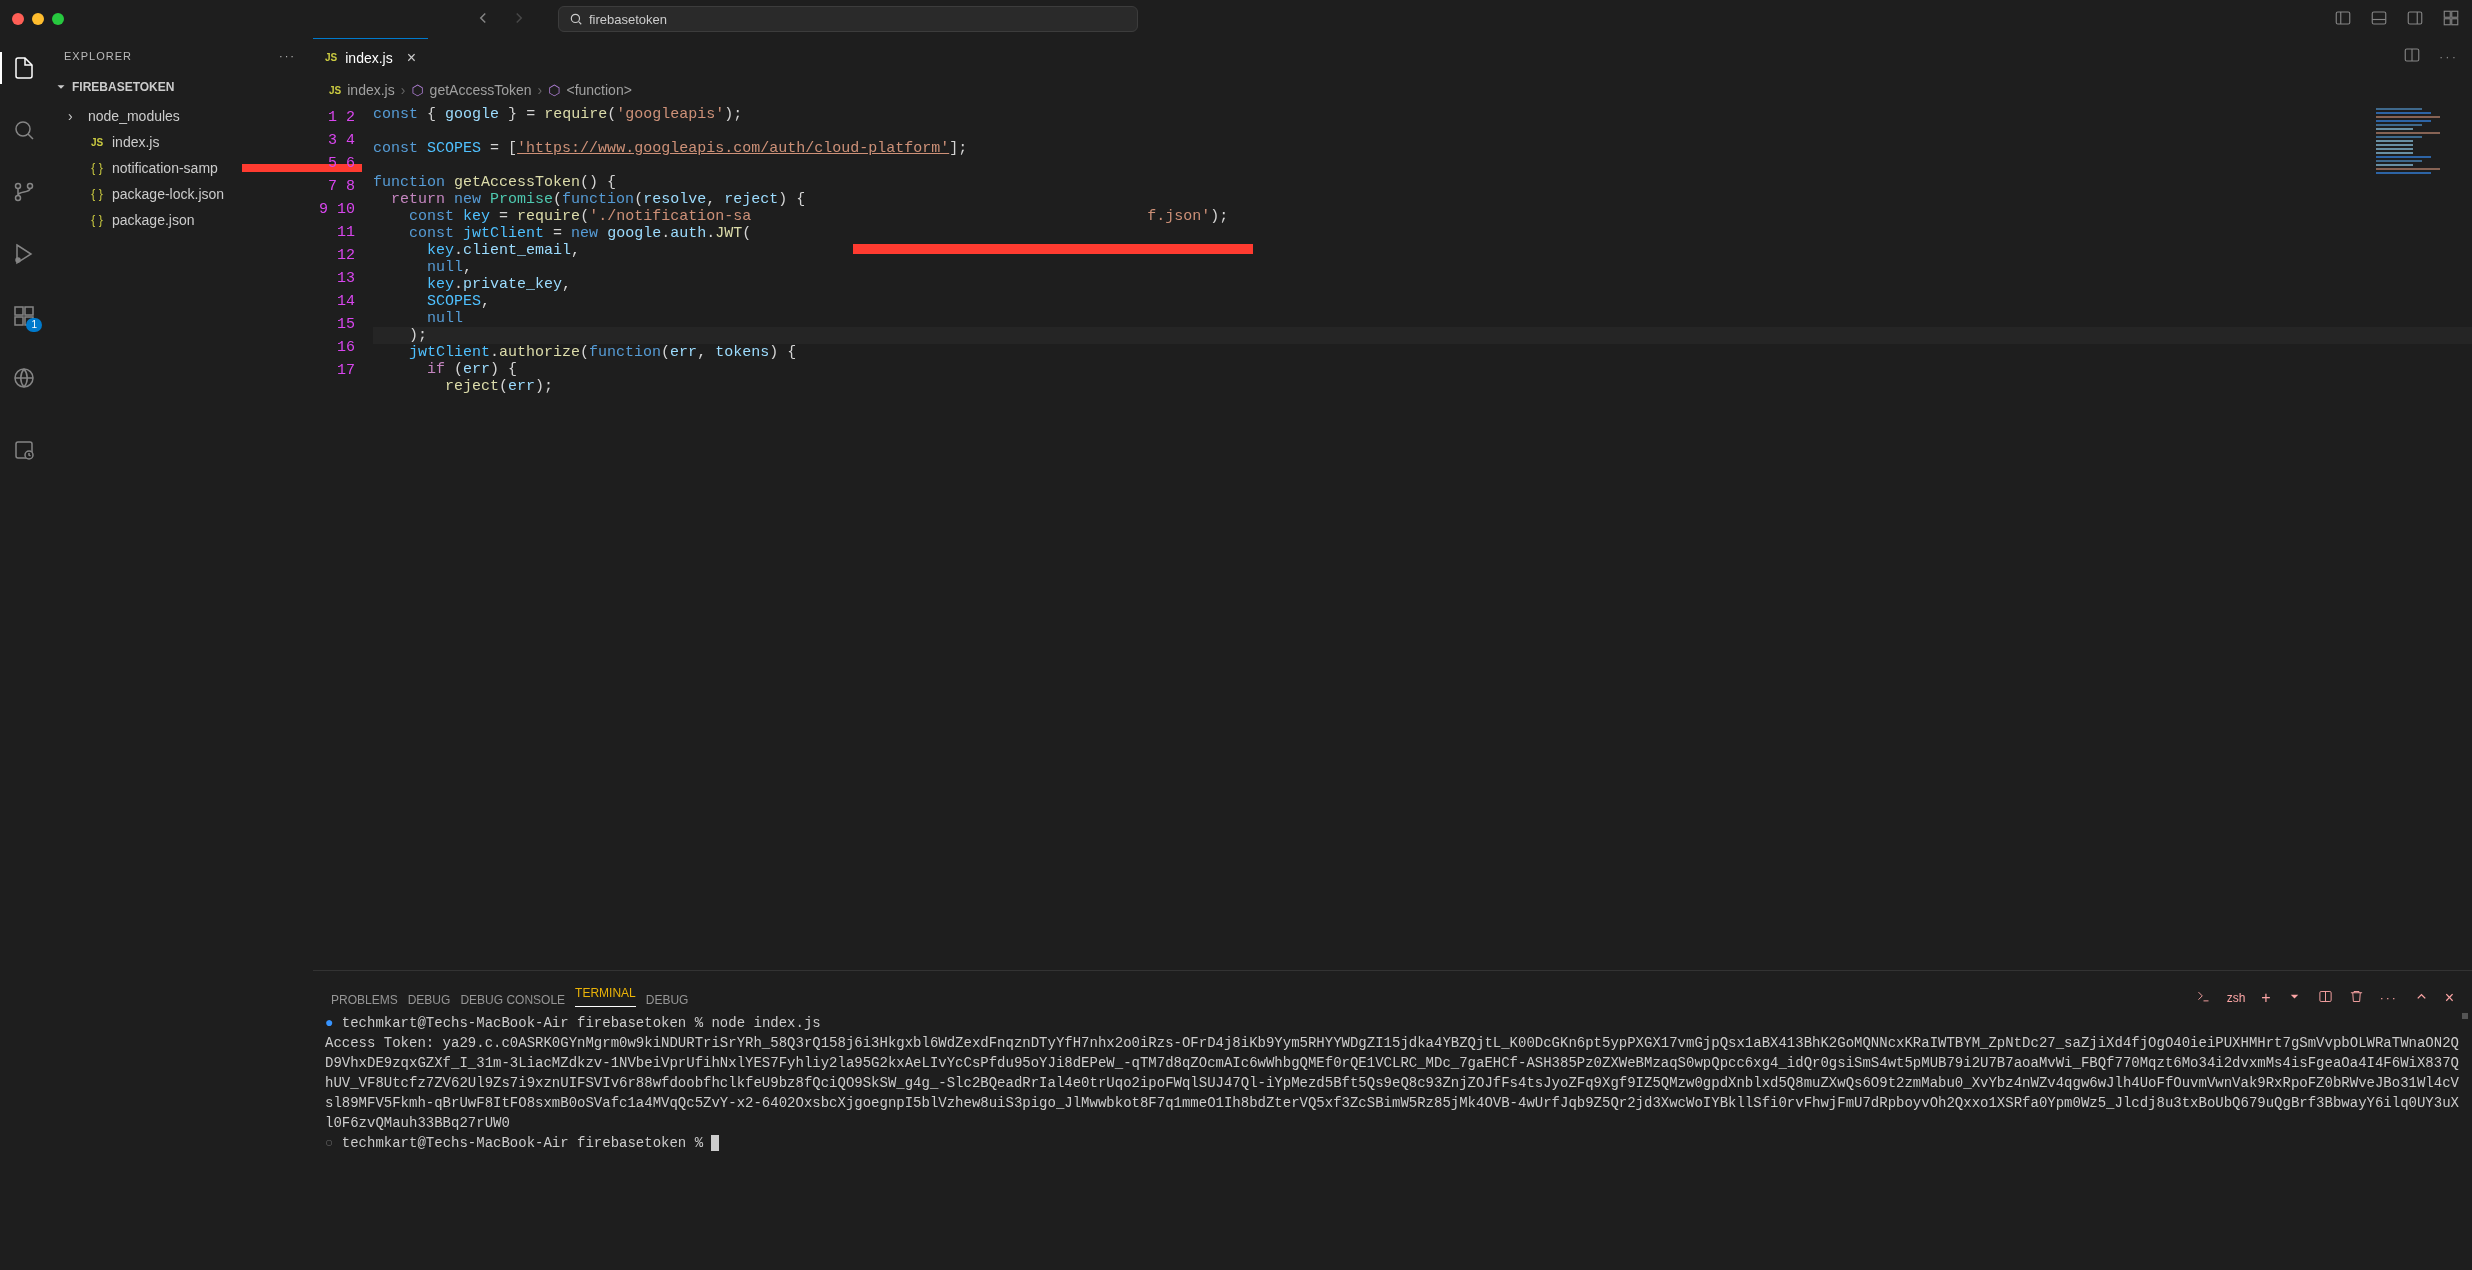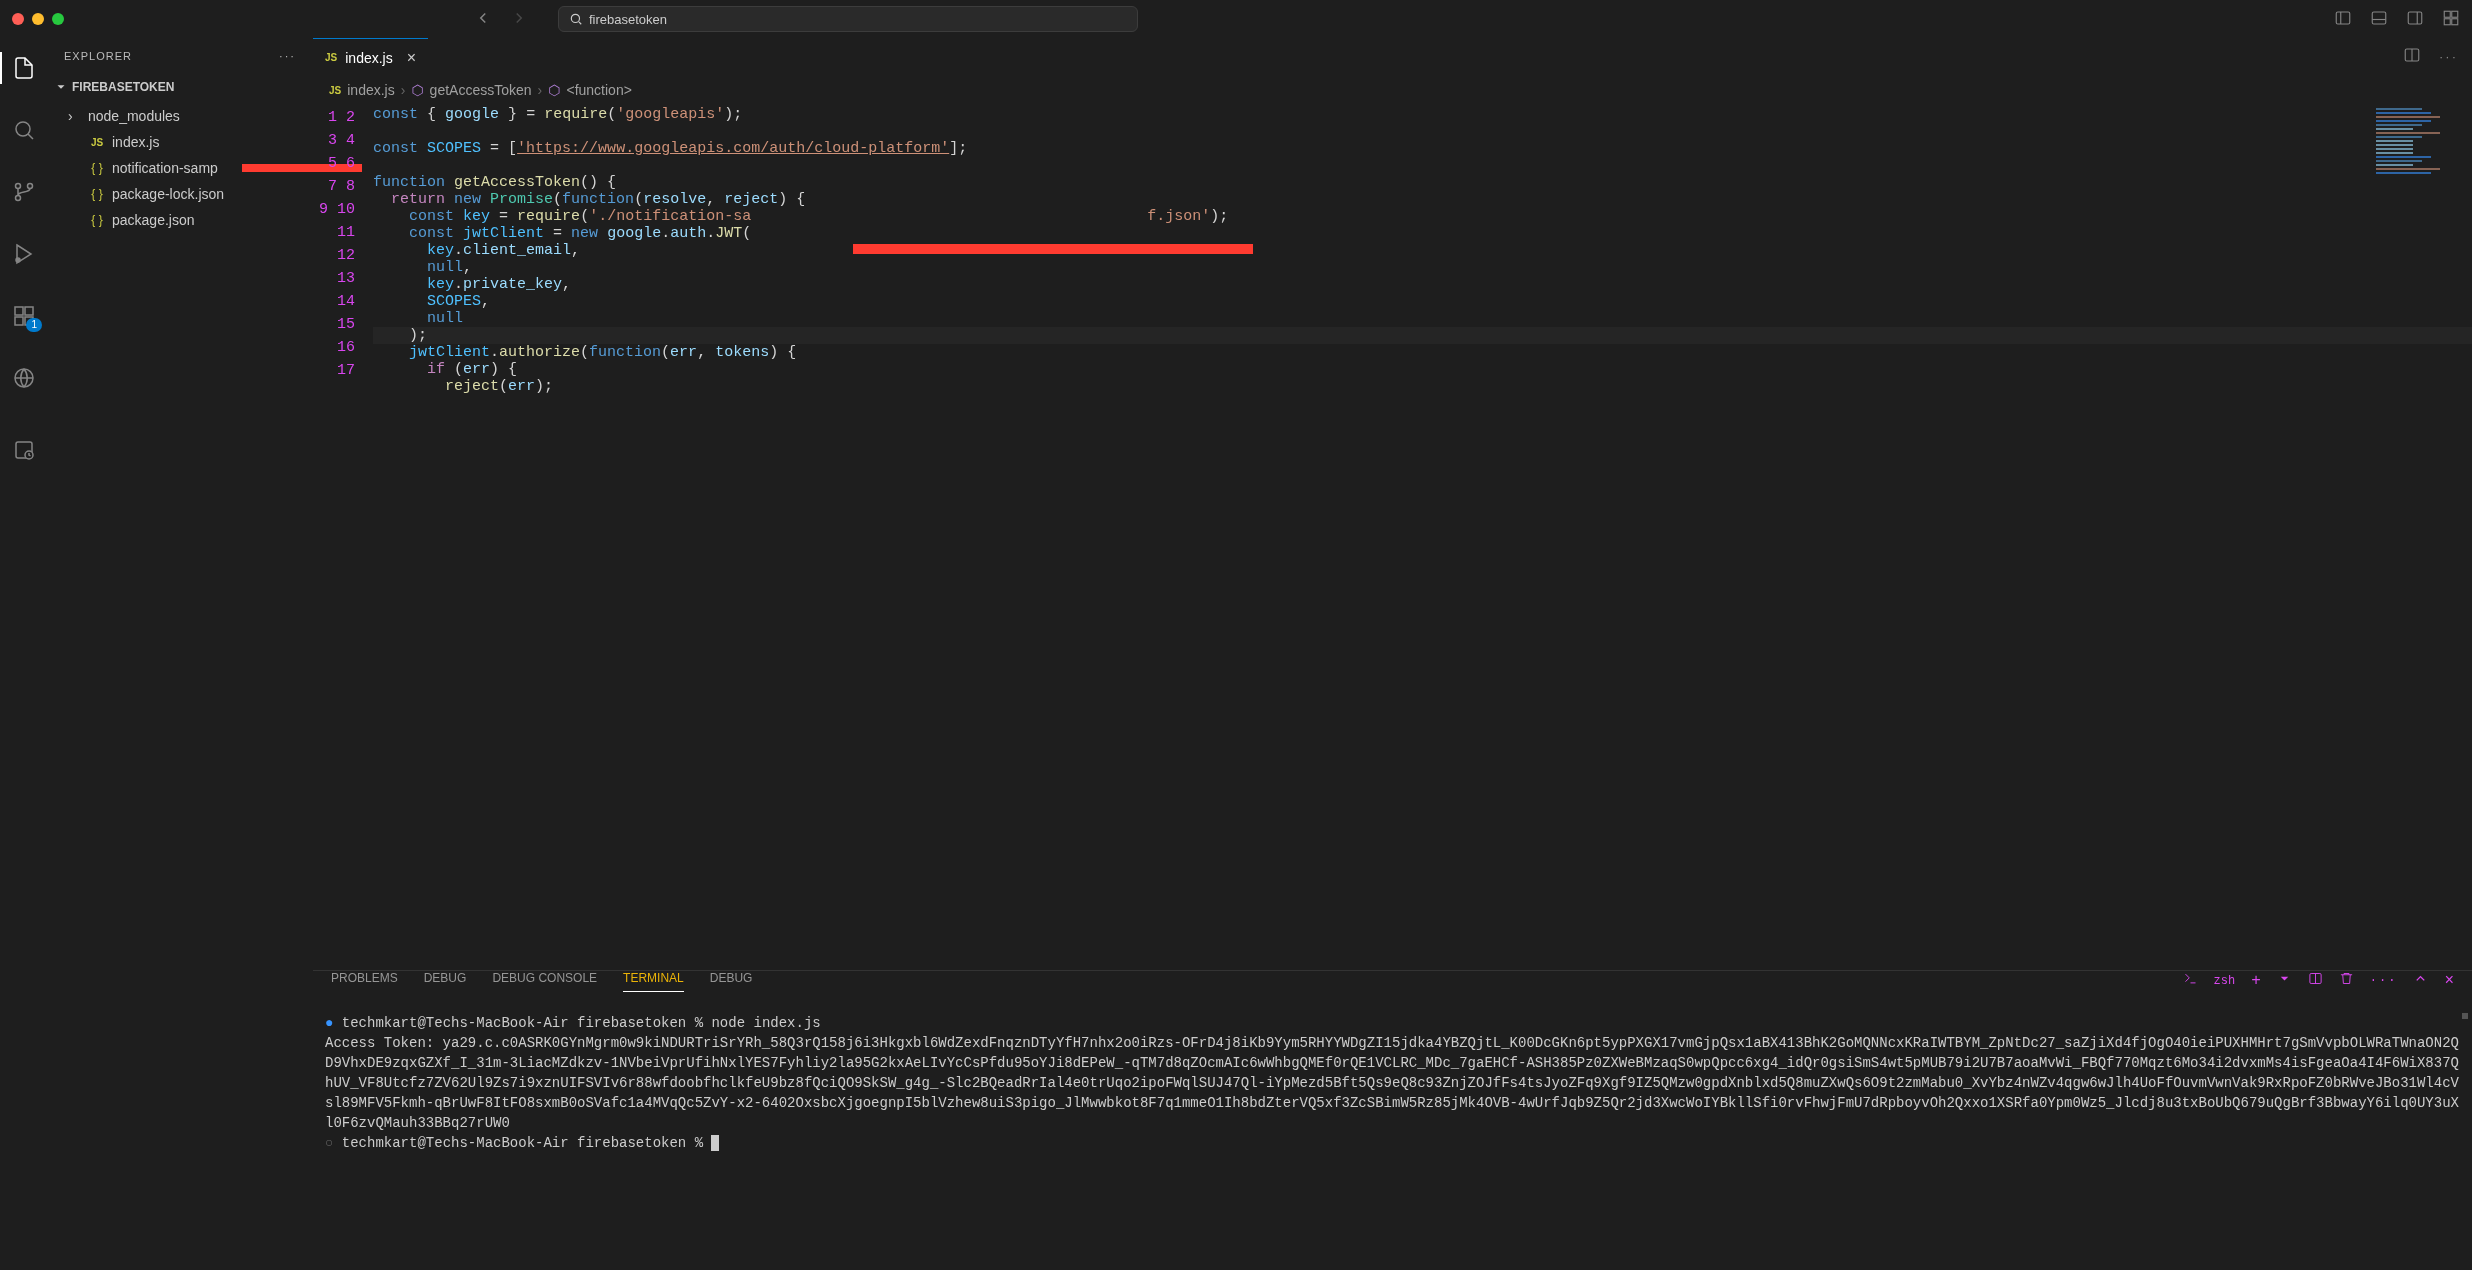--- a/index.html
+++ b/index.html
@@ -154,26 +154,26 @@
 .minimap-line { height: 2px; background: #3794ff; width: 60%; }
 .minimap-line.s { background: #ce9178; width: 70%; }
 .minimap-line.k { background: #569cd6; width: 50%; }
 .minimap-line.v { background: #9cdcfe; width: 40%; }
 
 .panel {
   height: 300px; background: #1e1e1e; border-top: 1px solid #333;
   display: flex; flex-direction: column;
 }
 .panel-tabs {
-  height: 36px; display: flex; align-items: flex-start; gap: 26px; padding: 0 18px;
+  height: 36px; display: flex; align-items: flex-end; gap: 10px; padding: 0 18px;
   font-size: 12px; color: #969696;
 }
 .panel-tab { cursor: pointer; }
 .panel-tab.active { color: #eab308; border-bottom: 1px solid #fff; padding-bottom: 6px; }
-.panel-tabs-right { margin-left: auto; display: flex; align-items: center; gap: 16px; color: #d946ef; font-family: Liberation Mono, monospace; }
+.panel-tabs-right { margin-left: auto; display: flex; align-items: center; gap: 16px; color: #fca5a5; }
 .panel-tabs-right svg { width: 15px; height: 15px; }
 .terminal-body {
   flex: 1; padding: 6px 12px;
   font-family: Menlo, Monaco, "Courier New", monospace;
   font-size: 14px; line-height: 20px; color: #cccccc;
   overflow: hidden; white-space: pre-wrap; word-break: break-all;
   position: relative;
 }
 .term-bullet-active { color: #3794ff; }
 .term-cursor { display:inline-block; width:8px; height:16px; background:#cccccc; vertical-align: middle; }

